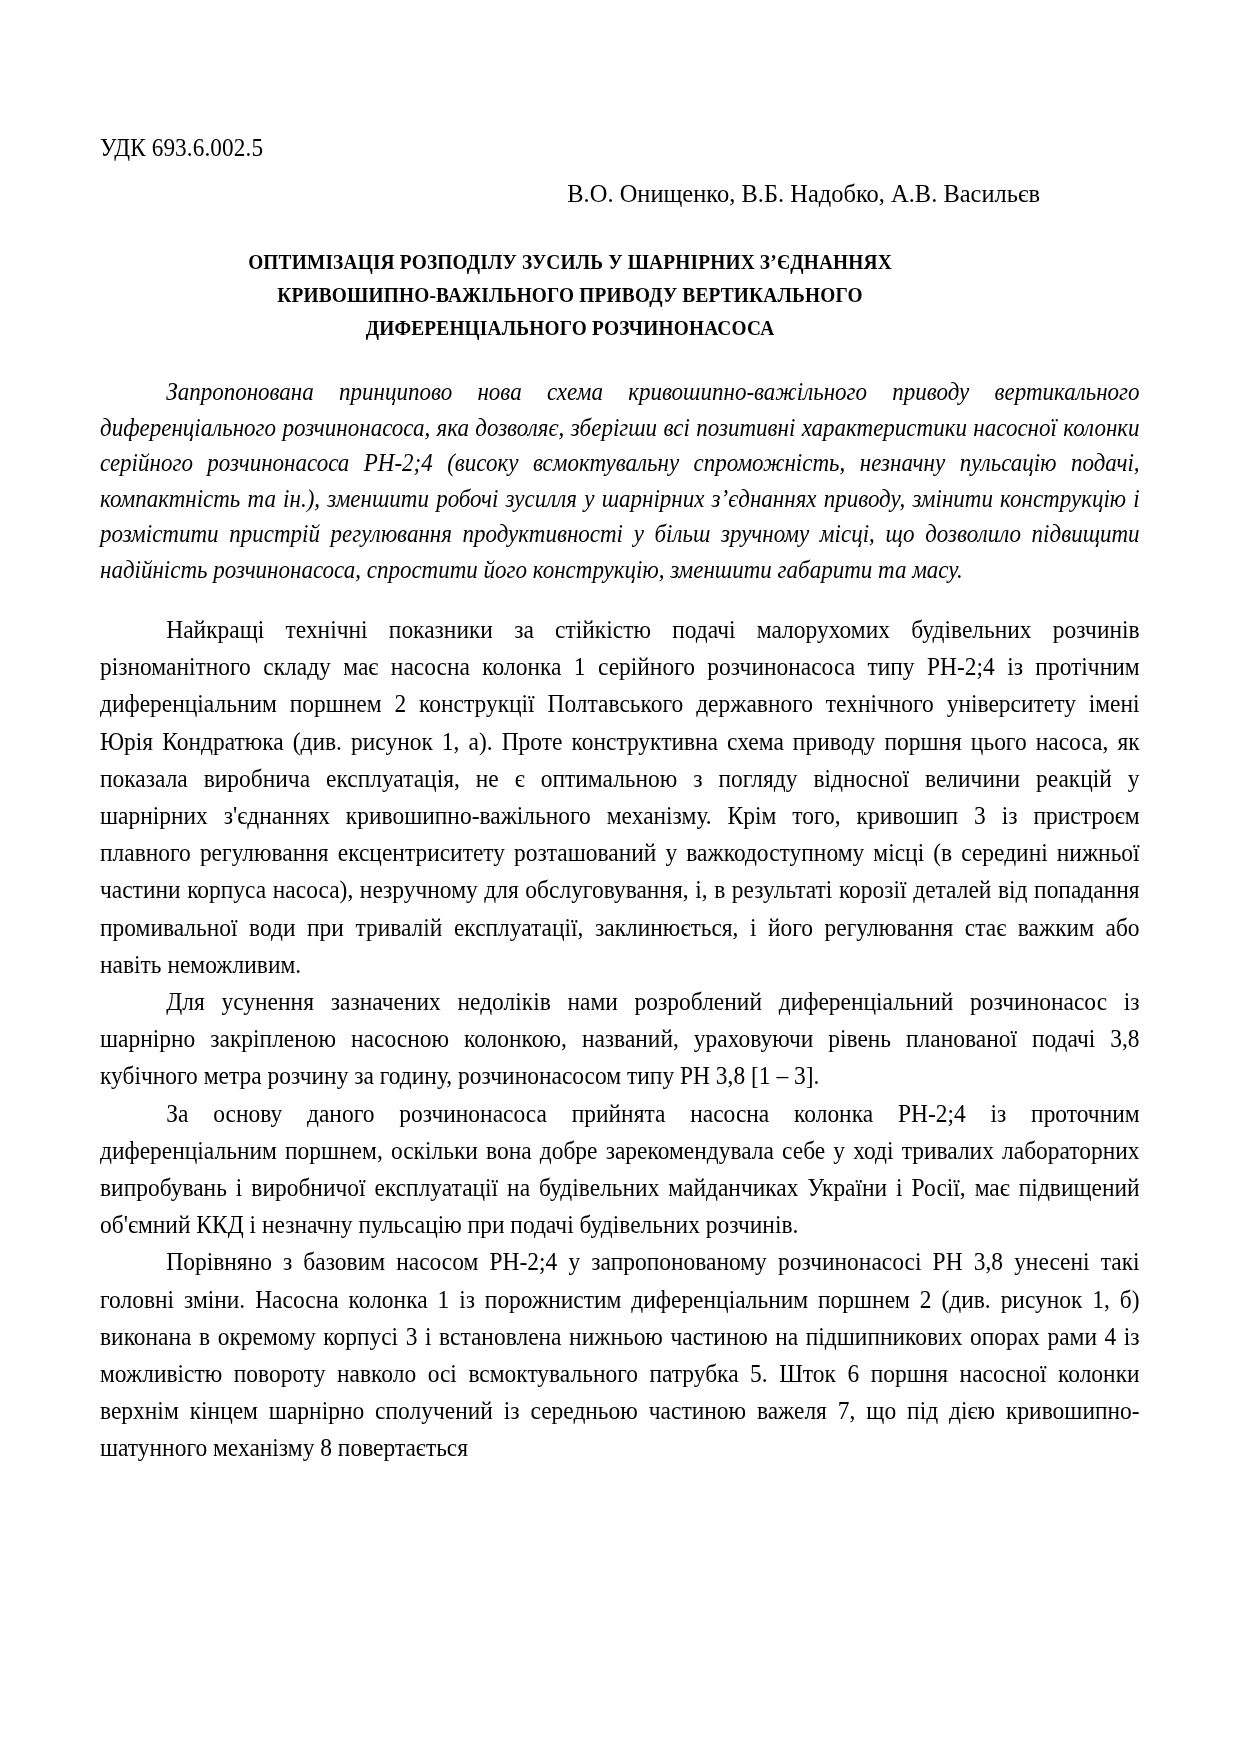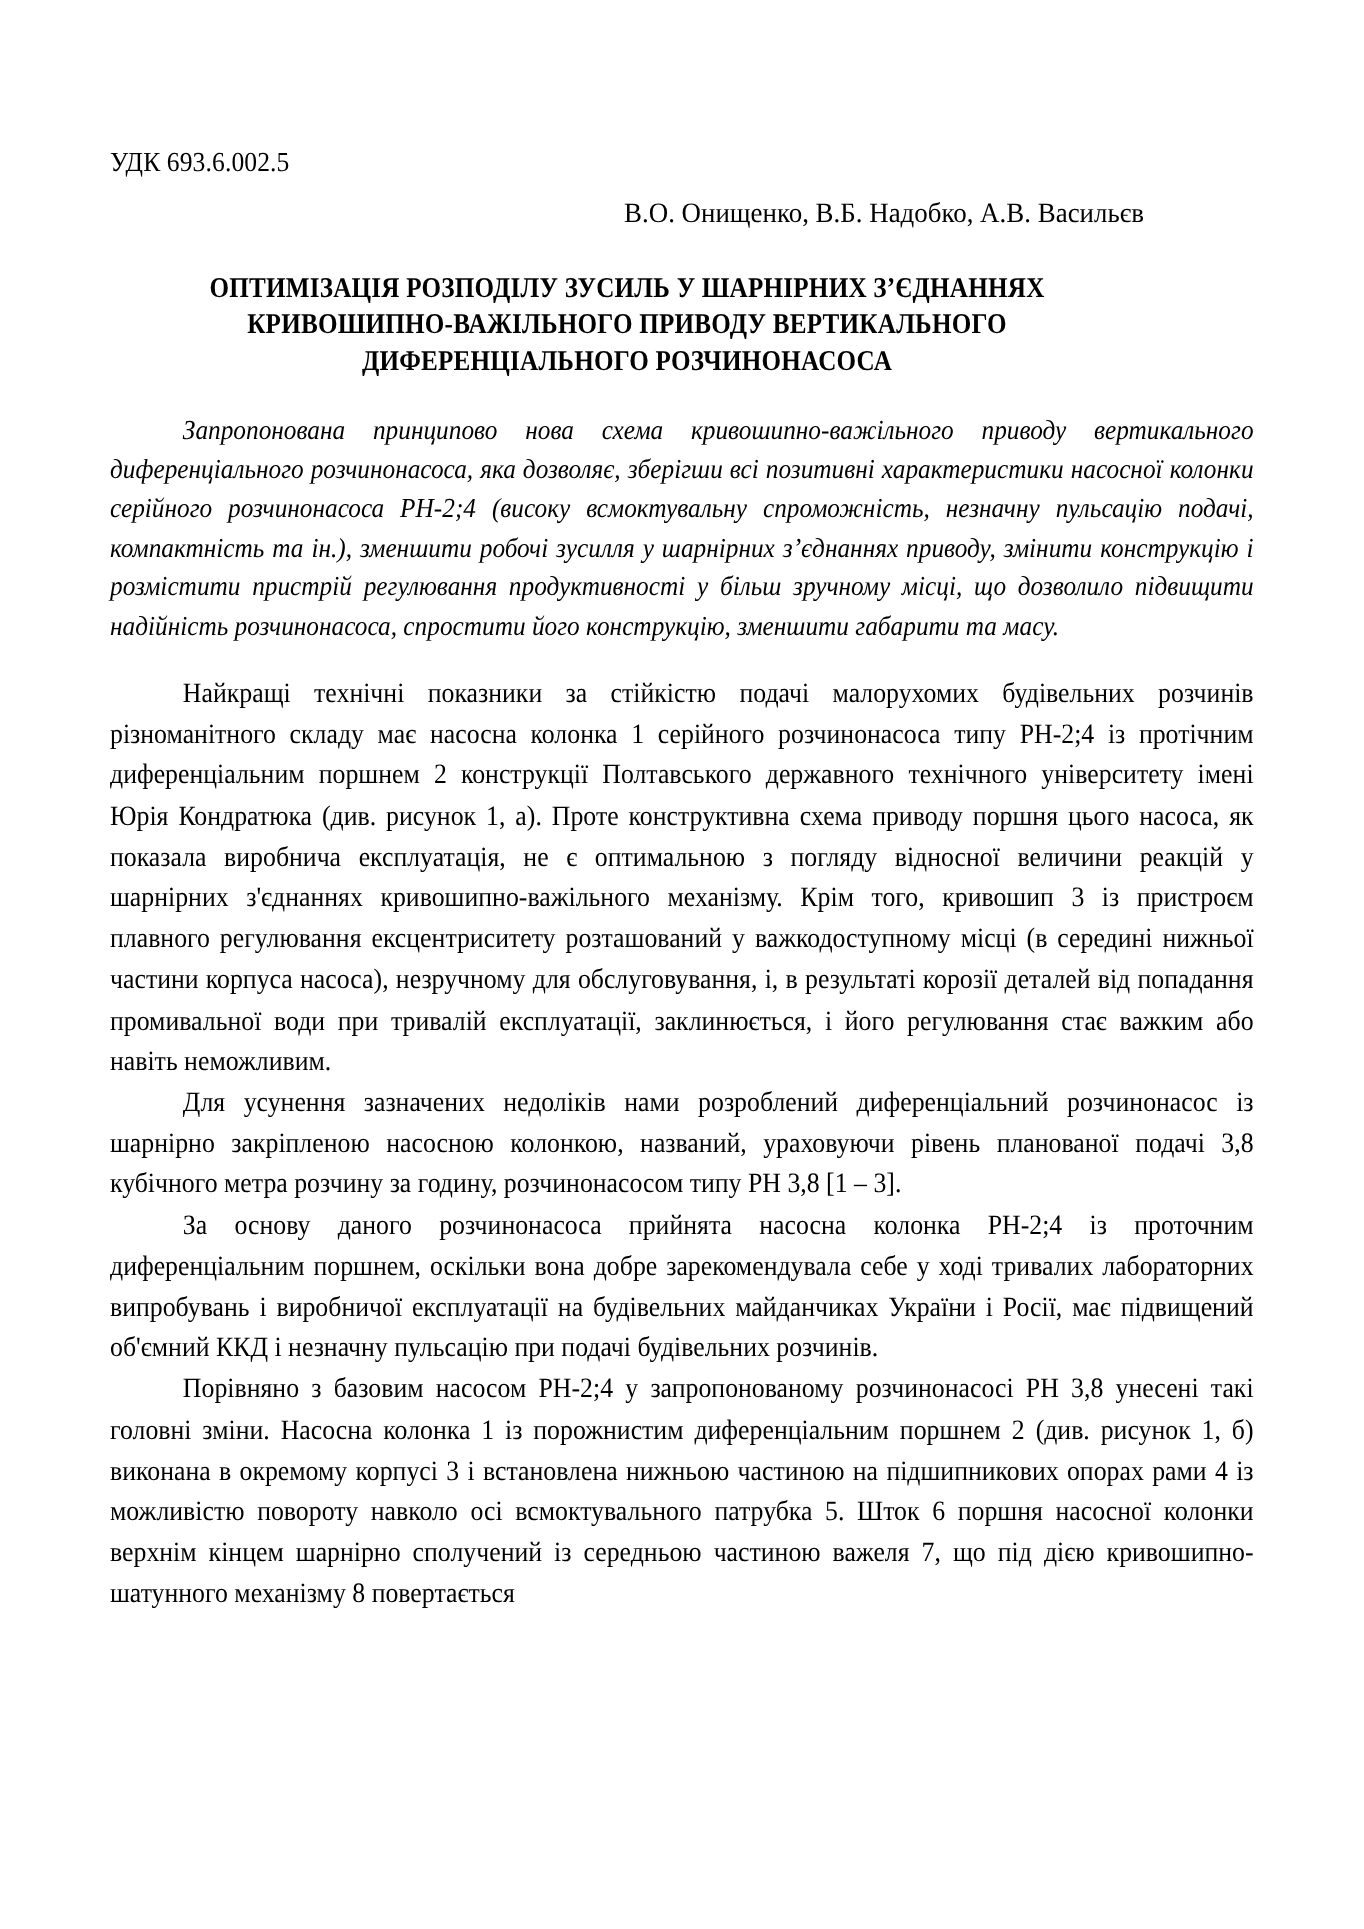--- a/index.html
+++ b/index.html
@@ -41,21 +41,21 @@
     line-height: 30px;
     transform: scaleX(0.96);
     transform-origin: right center;
     white-space: nowrap;
   }
   
   .title {
     margin-top: 36px;
     text-align: center;
     font-weight: bold;
-    font-size: 26px;
+    font-size: 22px;
     line-height: 33px;
     letter-spacing: 0.2px;
   }
   .title .tline {
     display: block;
     transform: scaleX(0.88);
     transform-origin: center center;
     white-space: nowrap;
   }
   

